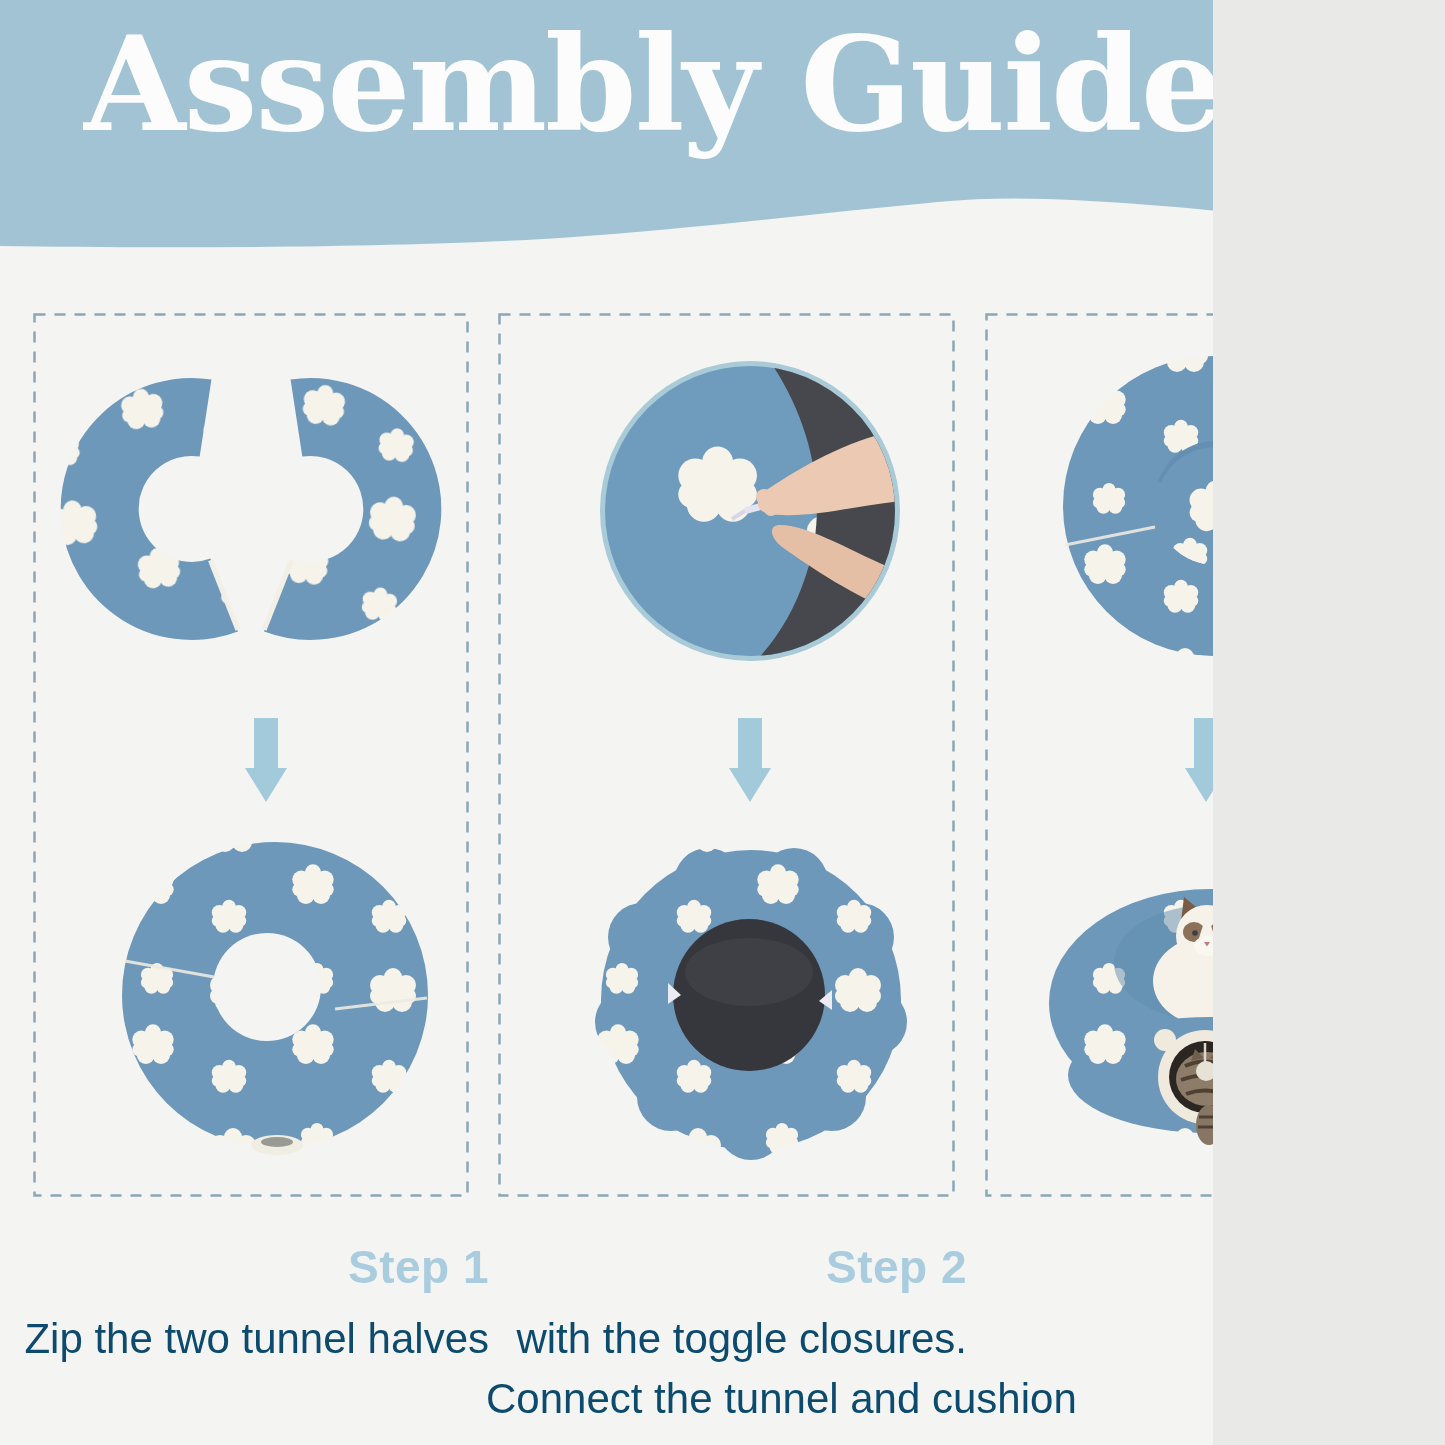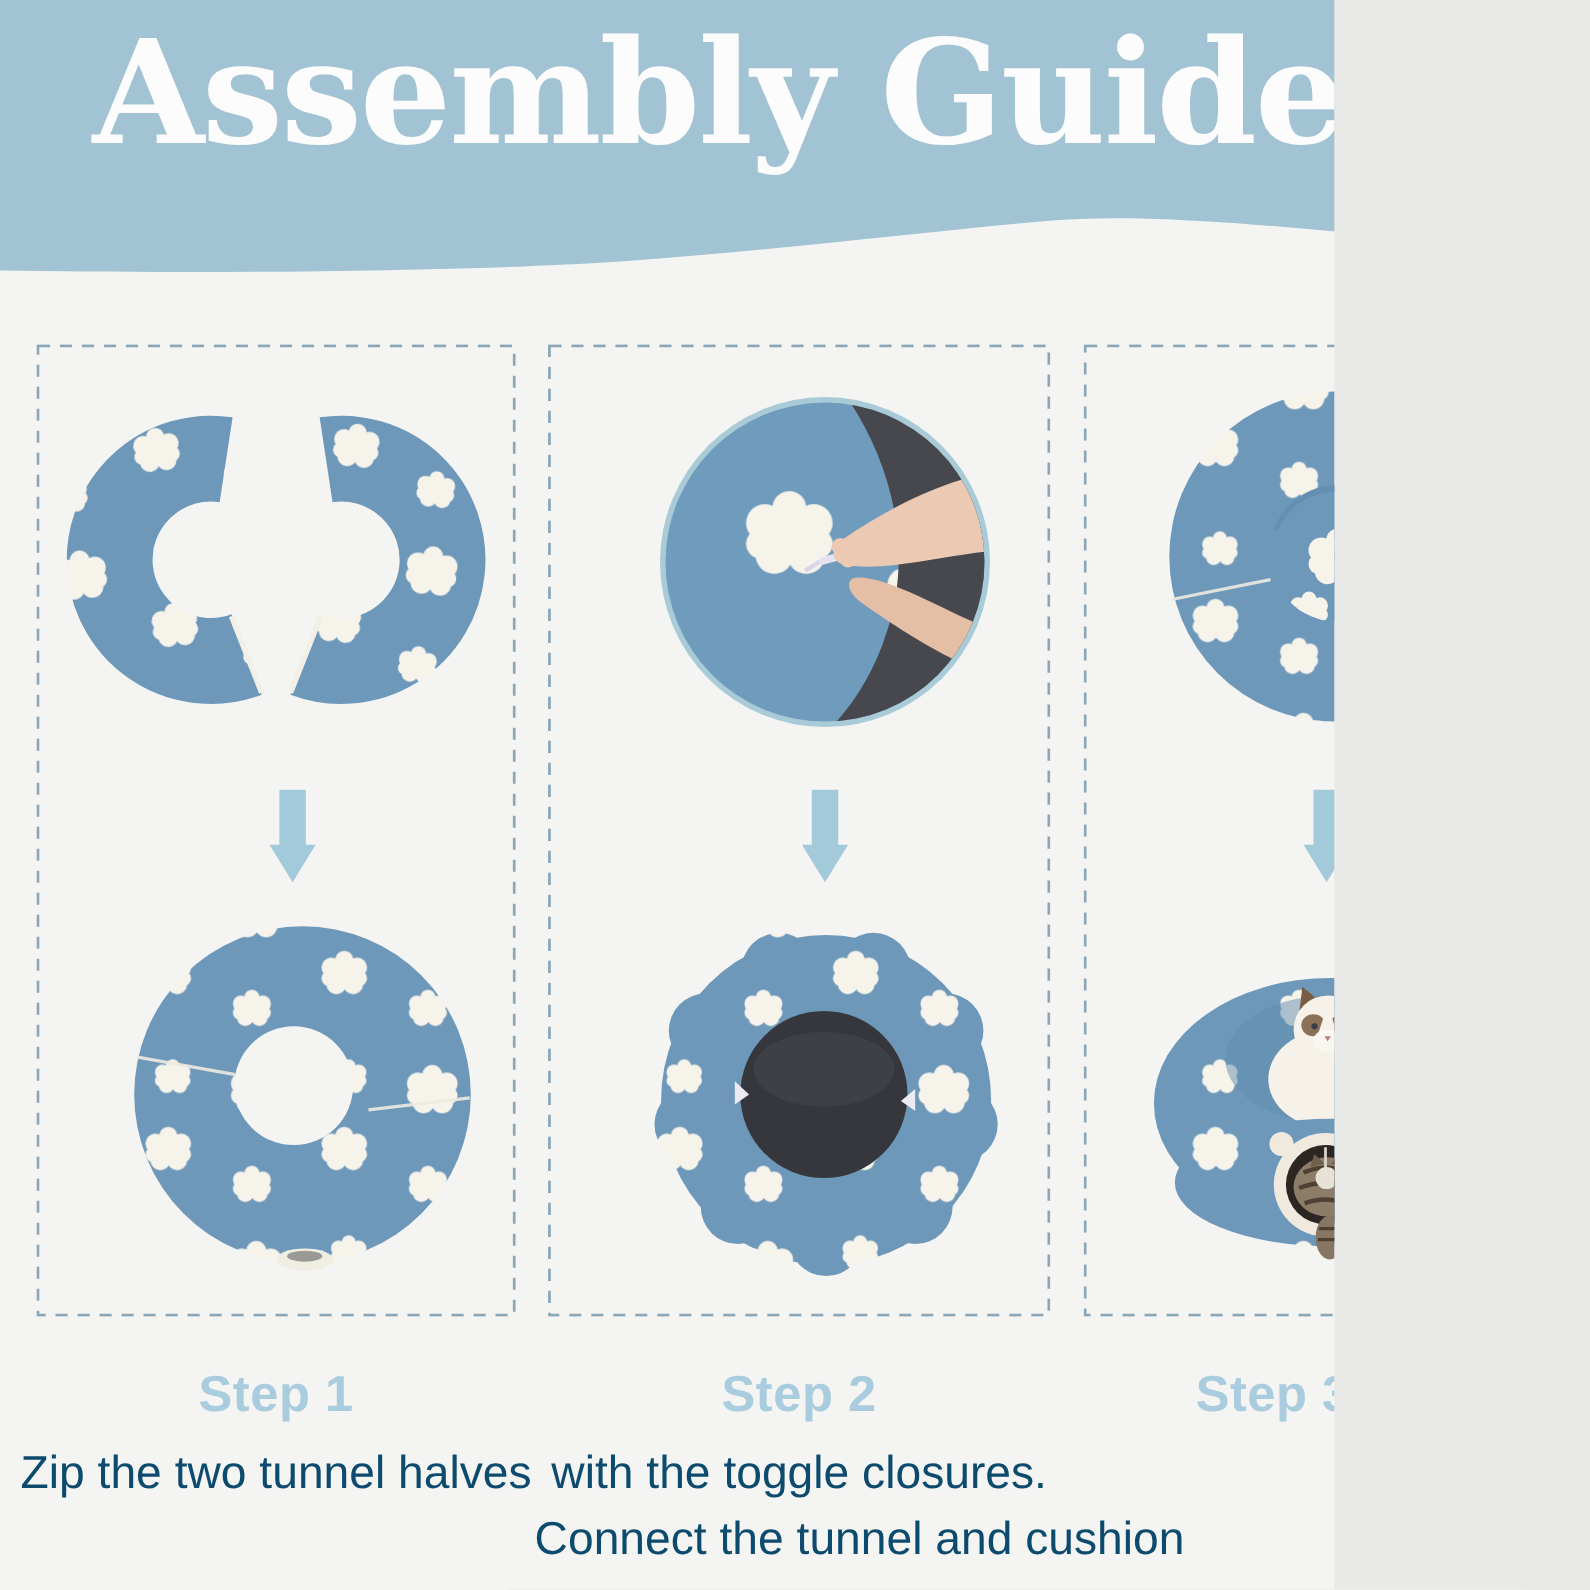--- a/index.html
+++ b/index.html
@@ -14,21 +14,21 @@
     position:absolute; left:84px; top:16px; margin:0;
     font-family:"DejaVu Serif", serif; font-weight:700;
     font-size:131px; line-height:1.05; letter-spacing:-2px;
     color:#fcfcfc; white-space:nowrap;
   }
   .panel{position:absolute;}
   .panel svg{position:absolute;left:0;top:0;width:100%;height:100%;display:block;}
   .p1{left:33px;  top:313px; width:436px; height:884px;}
   .p2{left:498px; top:313px; width:457px; height:884px;}
   .p3{left:985px; top:313px; width:425px; height:884px;}
-  .caption{position:absolute; top:1240px; text-align:center;}
+  .caption{position:absolute; top:1240px; text-align:right;}
   .c1{left:13px;  width:476px;}
   .c2{left:486px; width:481px;}
   .c3{left:927px; width:461px;}
   .step-label{
     font-size:46px; font-weight:bold; color:#a9ccde; letter-spacing:0.5px;
     margin-bottom:15px;
   }
   .step-desc{font-size:42px; color:#0c4a6e; line-height:1.42;}
   .step-desc div{white-space:nowrap;}
 </style>

